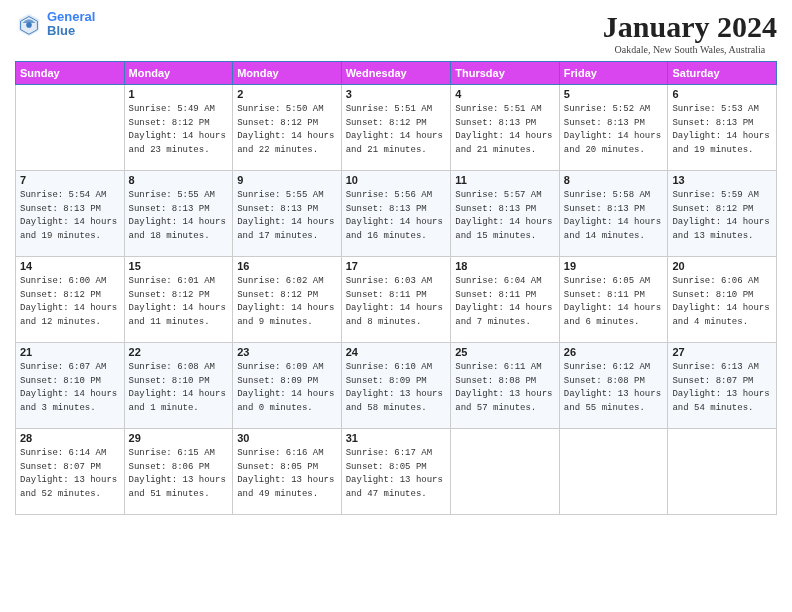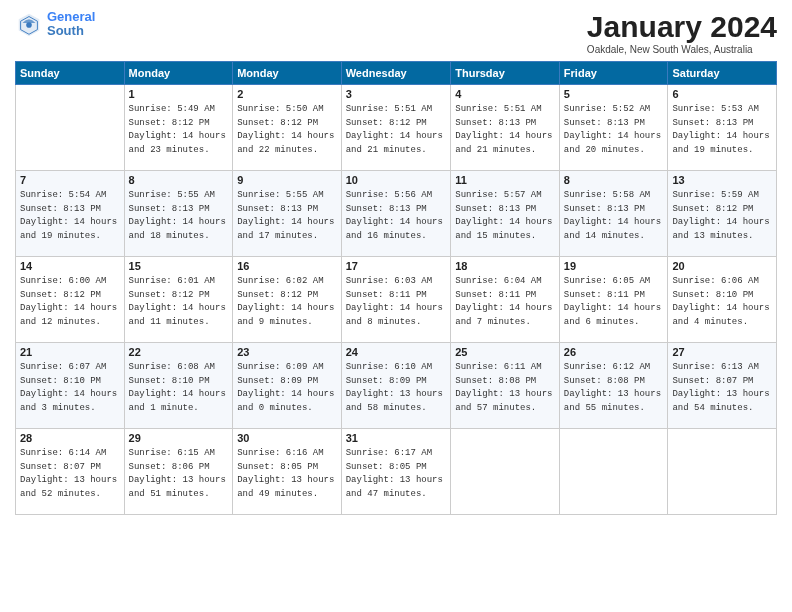--- a/index.html
+++ b/index.html
@@ -33,38 +33,39 @@
       font-weight: bold;
       line-height: 1.1;
     }
     .logo-text .general { color: #3b82f6; }
     .logo-text .blue { color: #3a7abf; }
     .logo-icon {
       width: 28px;
       height: 28px;
     }
     .title-area {
-      text-align: left;
+      text-align: center;
+      font-family: Liberation Serif, serif;
     }
     .main-title {
       font-size: 30px;
       font-weight: bold;
       color: #222;
     }
     .subtitle {
       font-size: 10px;
       color: #444;
     }
     .calendar-table {
       width: 100%;
       border-collapse: collapse;
       font-size: 10px;
     }
     .calendar-table th {
-      background-color: #0369a1;
+      background-color: #d946ef;
       color: #fff;
       padding: 5px 4px;
       text-align: left;
       font-size: 11px;
       font-weight: bold;
       border: 1px solid #3a7abf;
     }
     .calendar-table td {
       border: 1px solid #ccc;
       vertical-align: top;
@@ -100,21 +101,21 @@
   <div class="header-area">
     <div class="logo">
       <svg class="logo-icon" viewBox="0 0 30 30">
         <polygon points="15,4 26,10 26,22 15,28 4,22 4,10" fill="#3a7abf" opacity="0.15"></polygon>
         <polygon points="15,7 24,12 24,21 15,26 6,21 6,12" fill="none" stroke="#3a7abf" stroke-width="1"></polygon>
         <path d="M8,14 Q15,6 22,14" fill="#3a7abf" opacity="0.7"></path>
         <circle cx="15" cy="16" r="3" fill="#3a7abf"></circle>
       </svg>
       <div class="logo-text">
         <span class="general">General</span>
-        <span class="blue">South</span>
+        <span class="blue">Blue</span>
       </div>
     </div>
     <div class="title-area">
       <div class="main-title">January 2024</div>
       <div class="subtitle">Oakdale, New South Wales, Australia</div>
     </div>
   </div>
 
   <table class="calendar-table">
     <thead>

